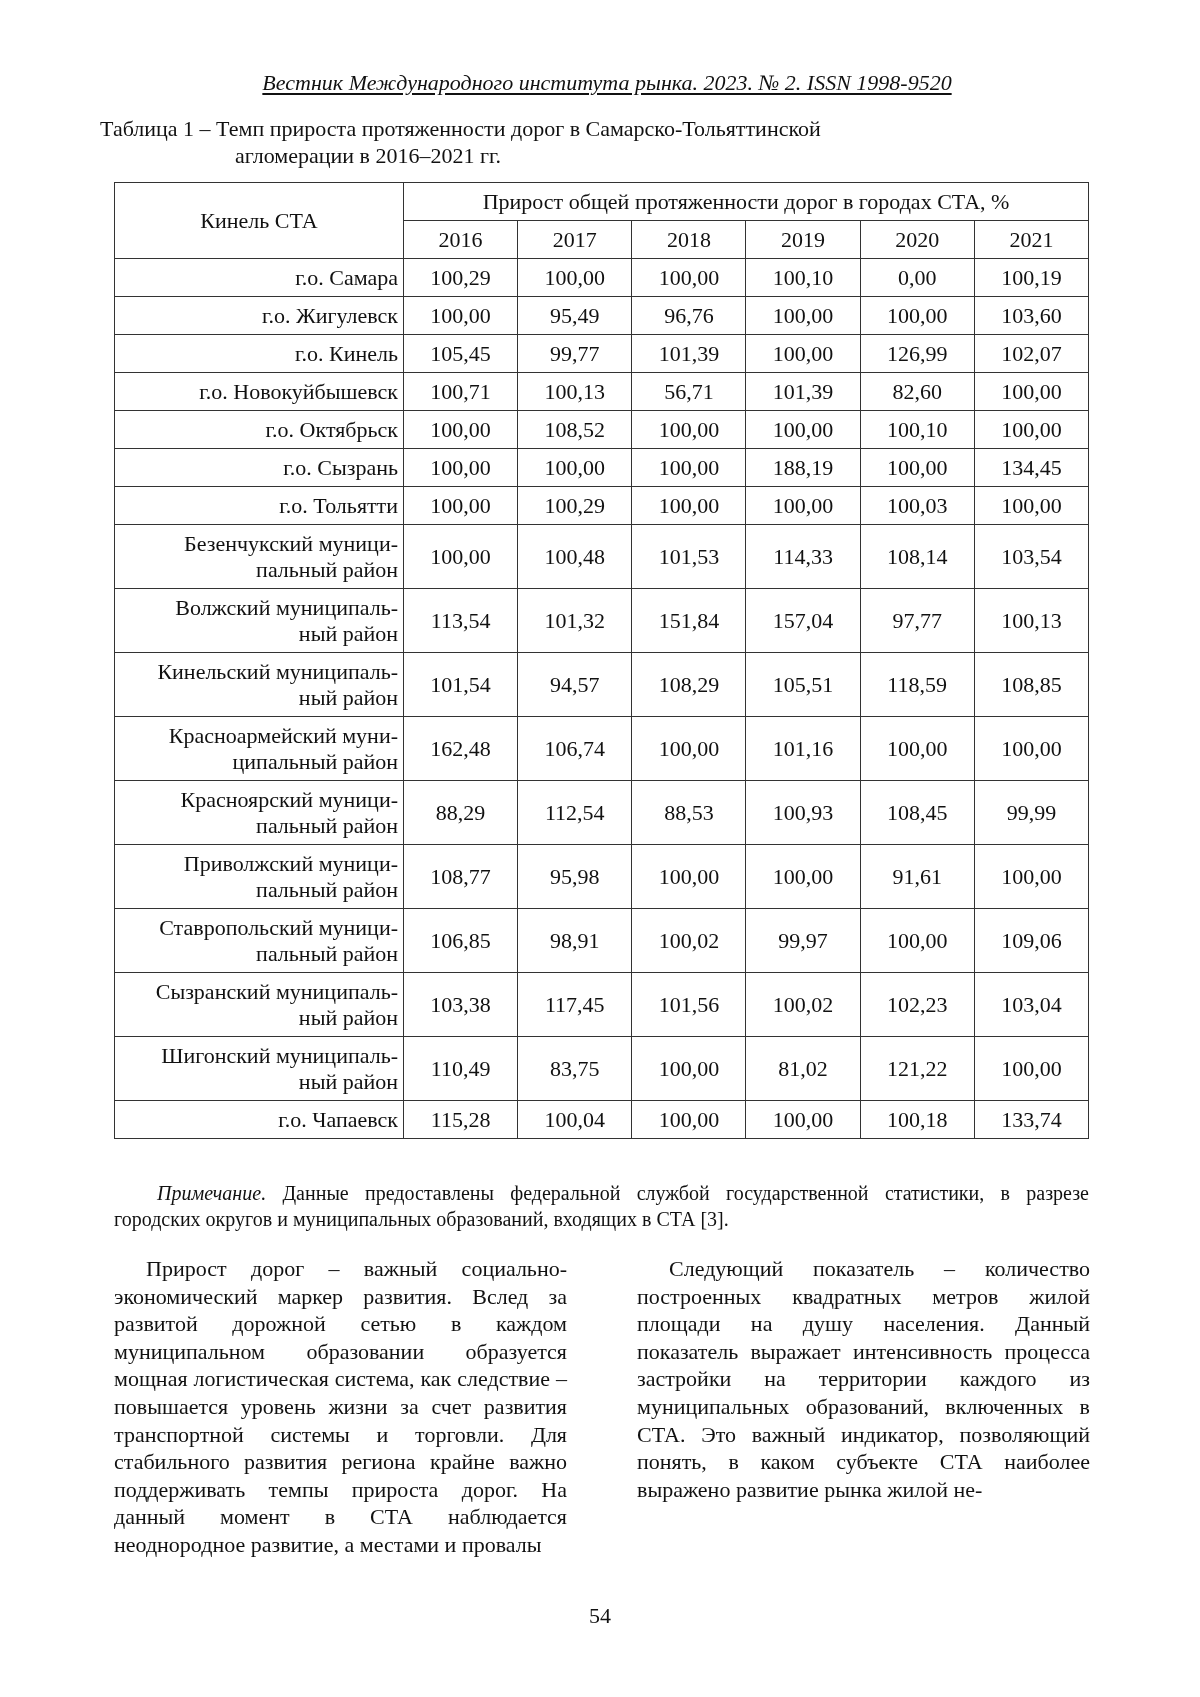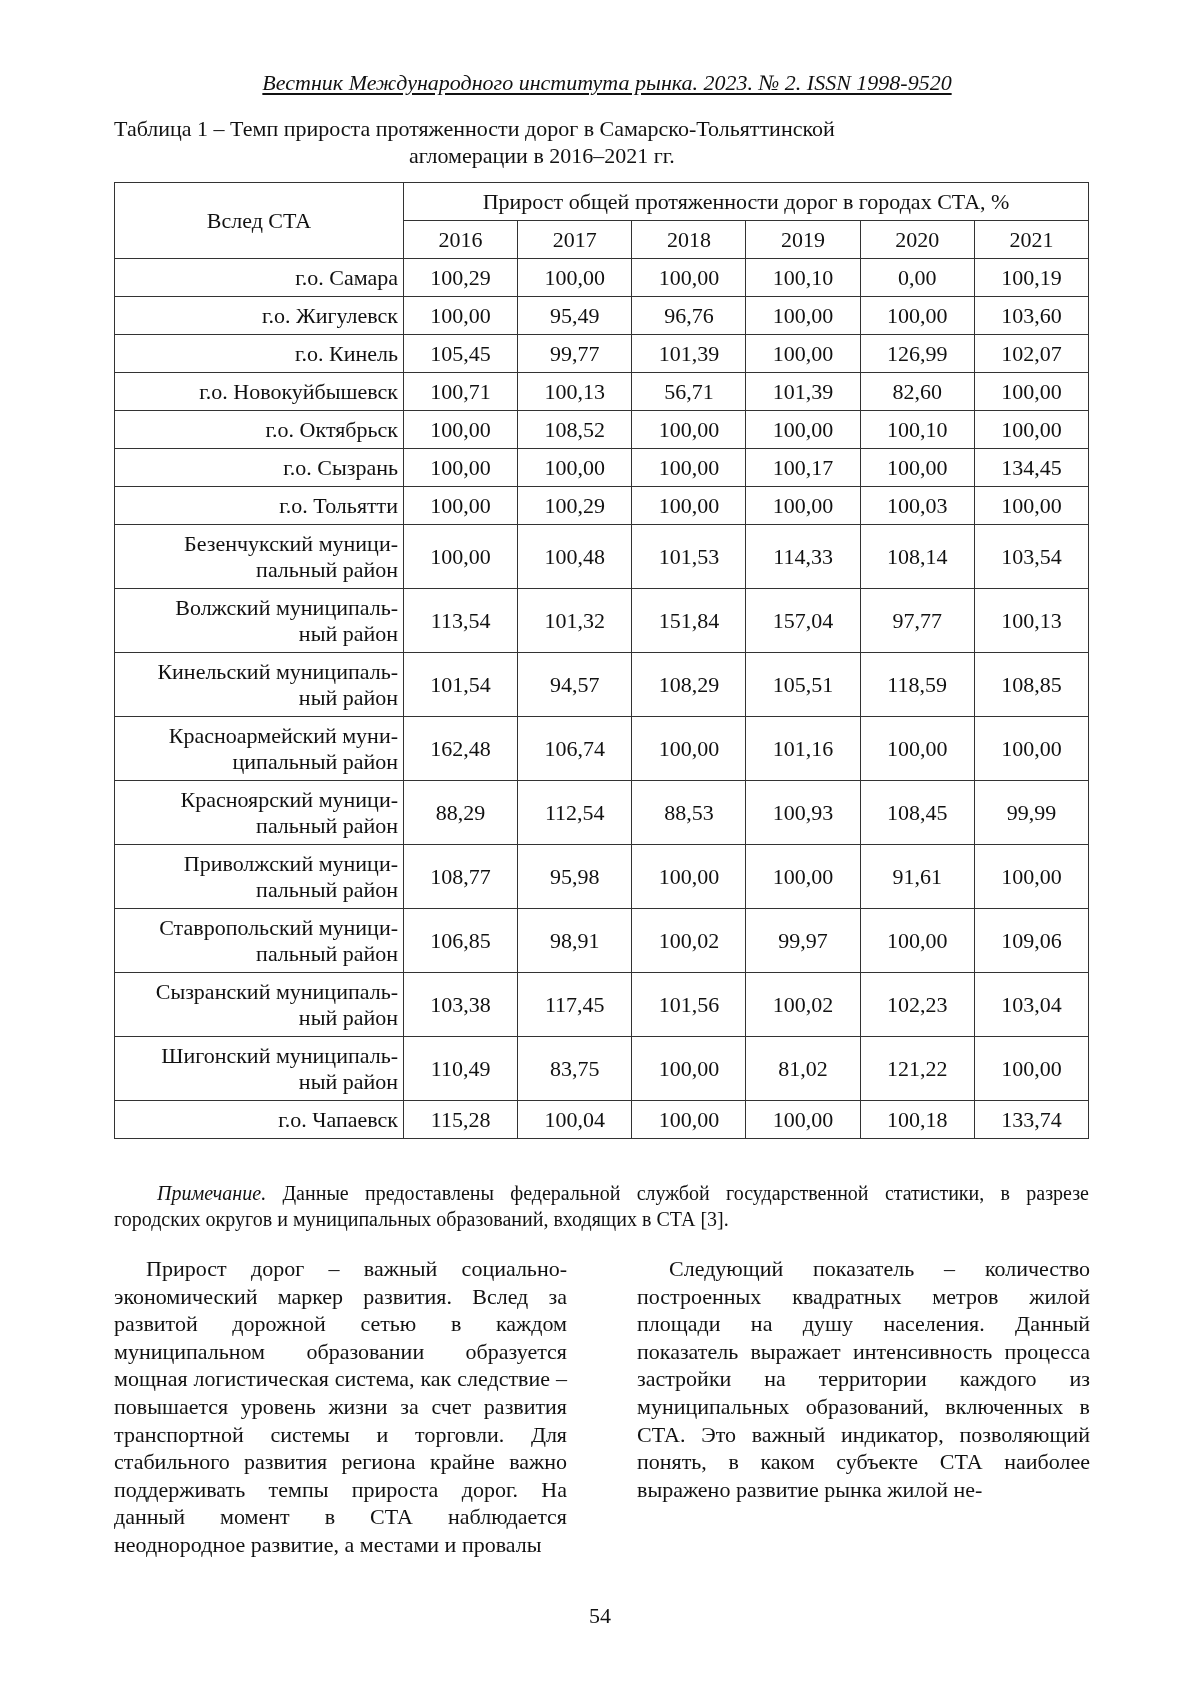--- a/index.html
+++ b/index.html
@@ -7,23 +7,23 @@
     width: 1200px; height: 1697px; position: relative; overflow: hidden;
     font-family: "Liberation Serif", "DejaVu Serif", serif;
     color: #111111;
   }
   .running-head {
     position: absolute; left: 0; width: 1200px; top: 70px;
     text-align: center; font-style: italic; font-size: 22px;
     text-decoration: underline; text-underline-offset: 3px; padding-left: 7px;
   }
   .caption {
-    position: absolute; left: 114px; top: 115px; font-size: 22px; line-height: 27px;
-  }
-  .caption .line2 { padding-left: 135px; text-align: center; }
+    position: absolute; left: 100px; top: 115px; font-size: 22px; line-height: 27px;
+  }
+  .caption .line2 { padding-left: 135px; }
   table.data {
     position: absolute; left: 114px; top: 182px; width: 975px;
     border-collapse: collapse; font-size: 22px;
   }
   table.data td, table.data th {
     border: 1.5px solid #333333; font-weight: normal; padding: 0 5px;
   }
   table.data th { text-align: center; height: 37px; }
   table.data th.corner { width: 278px; }
   table.data td.num { text-align: center; }
@@ -54,21 +54,21 @@
 <div class="running-head">Вестник Международного института рынка. 2023. № 2. ISSN 1998-9520</div>
 
 <div class="caption">
   <div>Таблица 1 – Темп прироста протяженности дорог в Самарско-Тольяттинской</div>
   <div class="line2">агломерации в 2016–2021 гг.</div>
 </div>
 
 <table class="data">
   <thead>
     <tr>
-      <th class="corner" rowspan="2">Вслед СТА</th>
+      <th class="corner" rowspan="2">Кинель СТА</th>
       <th colspan="6">Прирост общей протяженности дорог в городах СТА, %</th>
     </tr>
     <tr>
       <th>2016</th>
       <th>2017</th>
       <th>2018</th>
       <th>2019</th>
       <th>2020</th>
       <th>2021</th>
     </tr>
@@ -117,21 +117,21 @@
         <td class="num">100,00</td>
         <td class="num">100,00</td>
         <td class="num">100,10</td>
         <td class="num">100,00</td>
       </tr>
       <tr class="single">
         <td class="name">г.о. Сызрань</td>
         <td class="num">100,00</td>
         <td class="num">100,00</td>
         <td class="num">100,00</td>
-        <td class="num">100,17</td>
+        <td class="num">188,19</td>
         <td class="num">100,00</td>
         <td class="num">134,45</td>
       </tr>
       <tr class="single">
         <td class="name">г.о. Тольятти</td>
         <td class="num">100,00</td>
         <td class="num">100,29</td>
         <td class="num">100,00</td>
         <td class="num">100,00</td>
         <td class="num">100,03</td>

